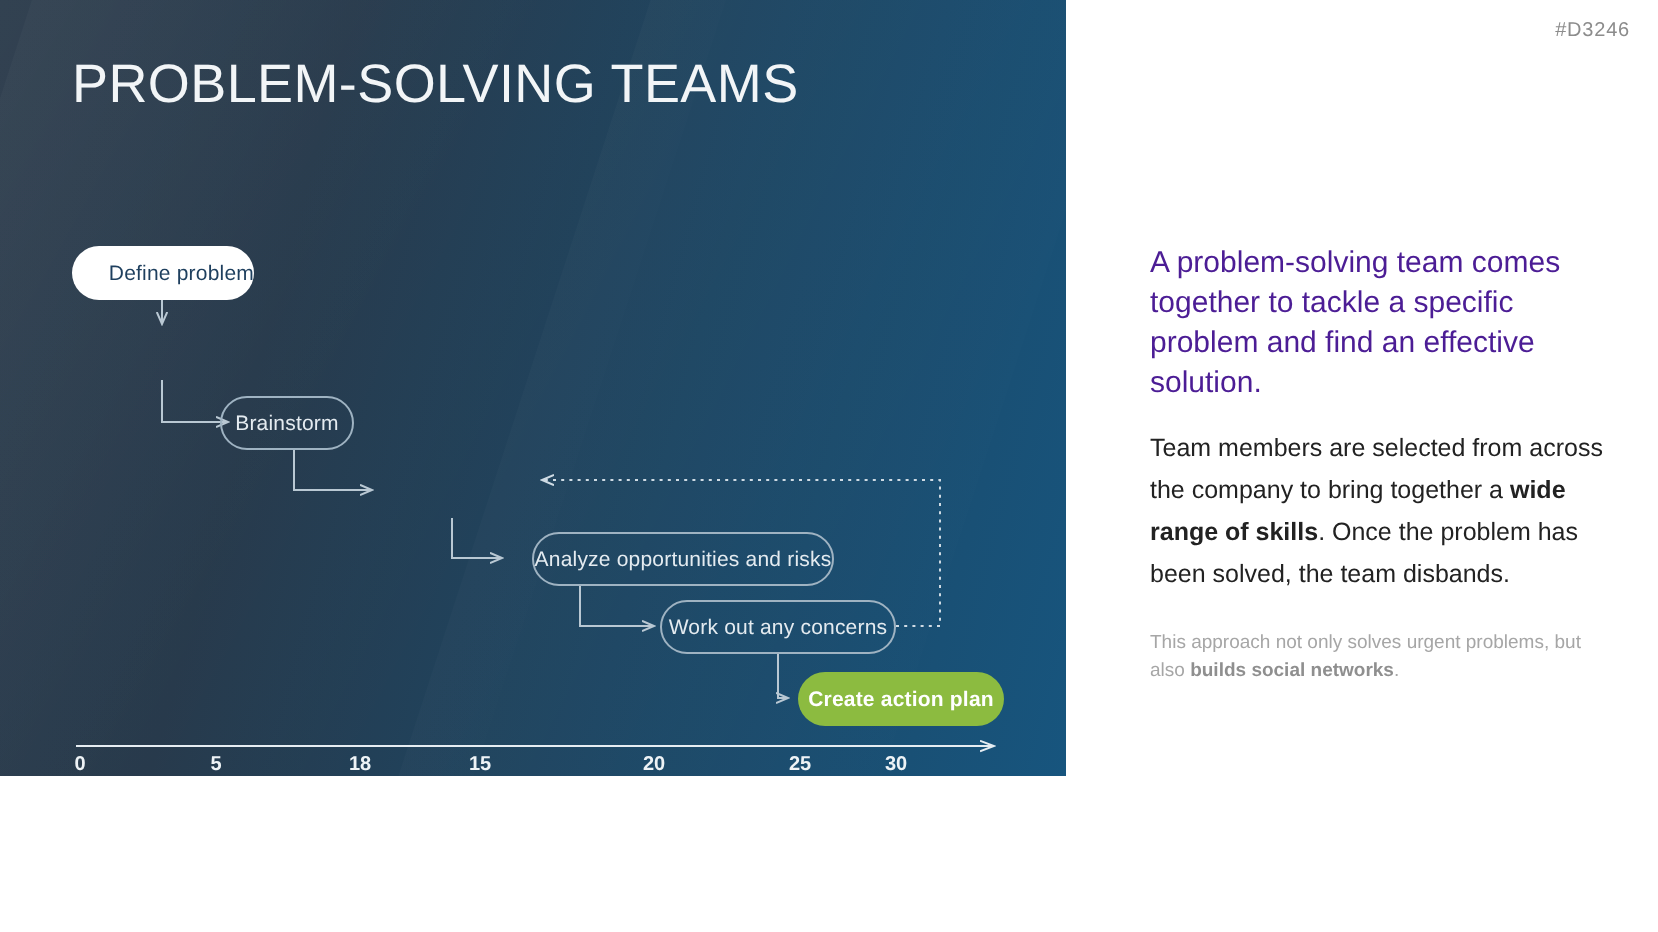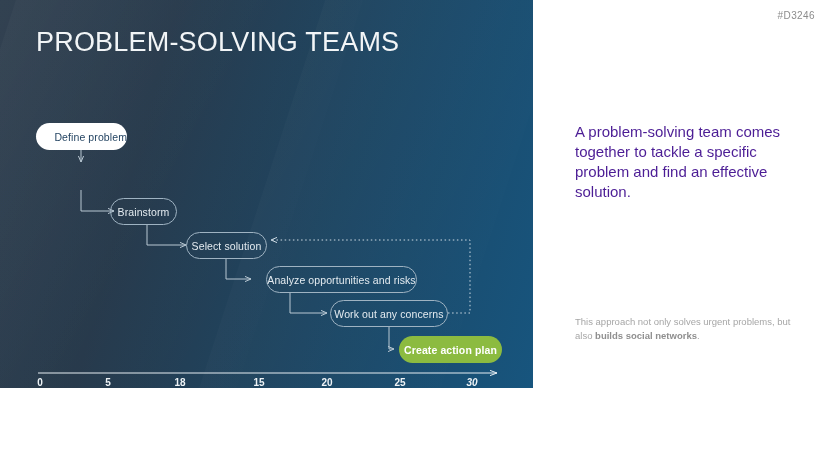--- a/index.html
+++ b/index.html
@@ -153,49 +153,49 @@
 
     <div class="node start" style="left:36px;top:123px;width:91px;height:27px;">
       <span>Define problem</span>
     </div>
 
 
     <div class="node outline" style="left:110px;top:198px;width:67px;height:27px;">
       <span>Brainstorm</span>
     </div>
 
-    <div class="node outline" style="left:186px;top:232px;width:81px;height:27px;">
-      <span>Select solution</span>
-    </div>
 
     <div class="node outline" style="left:266px;top:266px;width:151px;height:27px;">
       <span>Analyze opportunities and risks</span>
     </div>
 
     <div class="node end" style="left:399px;top:336px;width:103px;height:27px;">
       <span>Create action plan</span>
     </div>
 
     <div class="node outline" style="left:330px;top:300px;width:118px;height:27px;">
       <span>Work out any concerns</span>
     </div>
 
     <div class="axis-label" style="left:40px;top:377px;">0</div>
     <div class="axis-label" style="left:108px;top:377px;">5</div>
     <div class="axis-label" style="left:180px;top:377px;">18</div>
-    <div class="axis-label" style="left:259px;top:377px;">15</div>
+    <div class="axis-label" style="left:240px;top:377px;">15</div>
     <div class="axis-label" style="left:327px;top:377px;">20</div>
     <div class="axis-label" style="left:400px;top:377px;text-align:center;">25</div>
-    <div class="axis-label" style="left:472px;top:377px;font-style:italic;">30</div>
+    <div class="axis-label" style="left:448px;top:377px;">30</div>
 
     <div class="axis-title">Minutes</div>
   </div>
 
   <div class="refcode">#D3246</div>
 
   <div class="rp-head">A problem-solving team comes together to tackle a specific problem and find an effective solution.</div>
 
+  <div class="rp-body">
+    <span>Team members are selected from across the company to bring together a </span><b>wide range of skills</b><span>. Once the problem has been  solved, the team disbands.</span>
+  </div>
 
   <div class="rp-caption">
     <span>This approach not only solves urgent problems, but also </span><b>builds social networks</b><span>.</span>
   </div>
 
 </div>
 
 </body></html>

